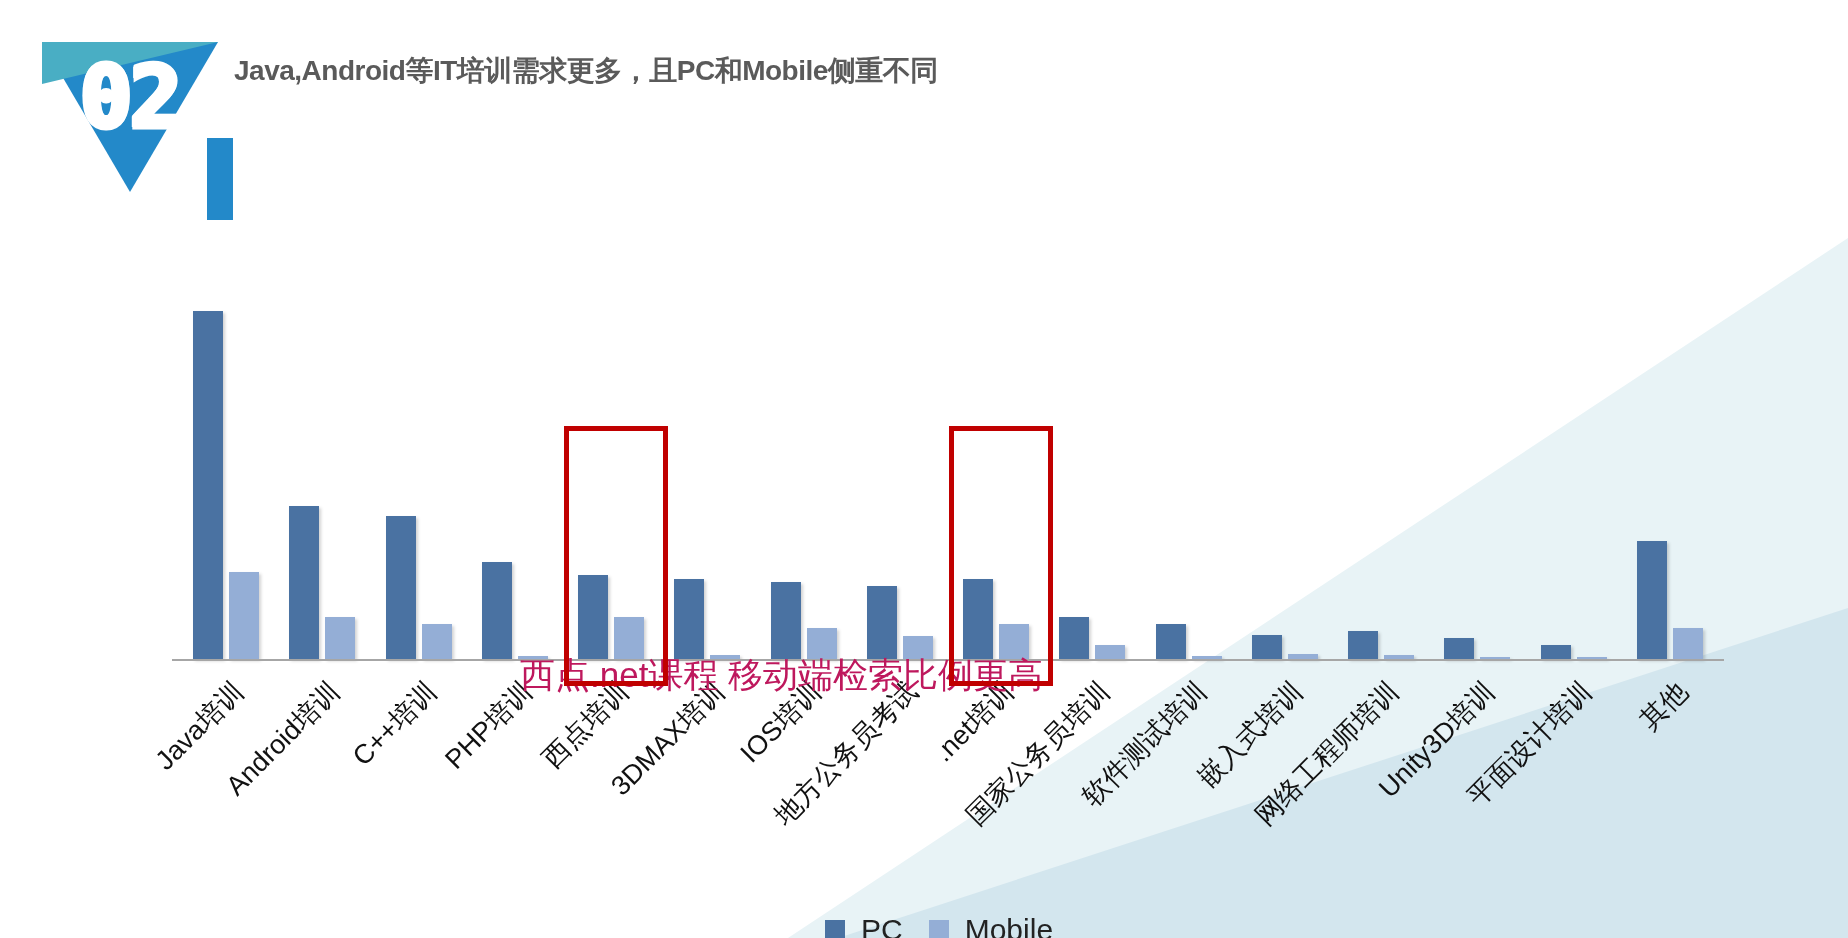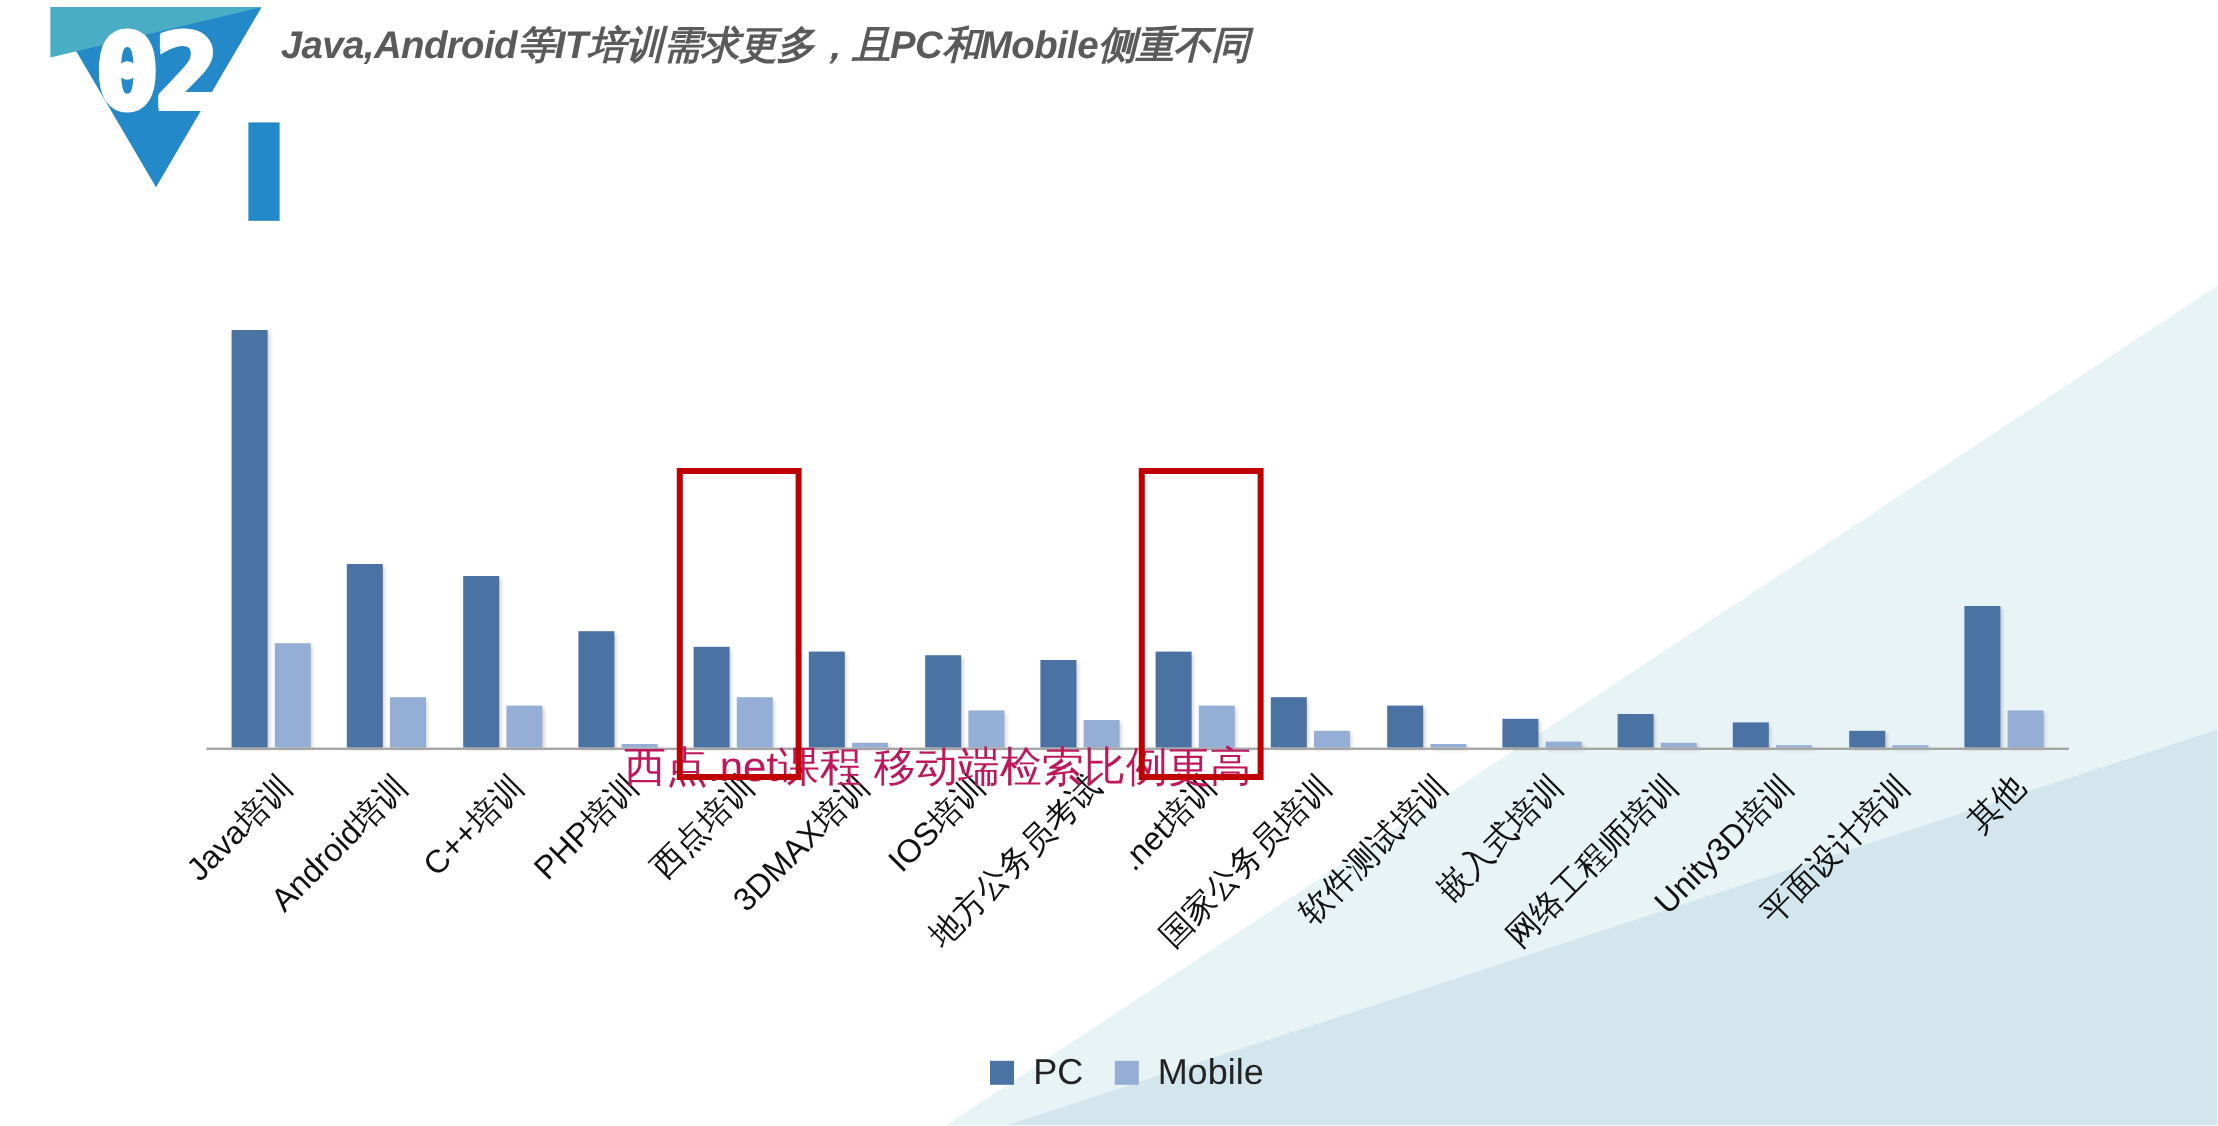--- a/index.html
+++ b/index.html
@@ -11,20 +11,21 @@
     height: 938px;
     background: #ffffff;
     font-family: "Liberation Sans", "DejaVu Sans", sans-serif;
     overflow: hidden;
     position: relative;
   }
   #slide {
     position: absolute;
     inset: 0;
     overflow: hidden;
+    margin-top: 36px;
   }
 
   
   .bg-wedge-a {
     position: absolute;
     right: 0; top: 0;
     width: 0; height: 0;
     border-style: solid;
     border-width: 0 0 700px 1060px;
     border-color: transparent transparent #e8f3f6 transparent;
@@ -90,26 +91,25 @@
     width: 26px;
     height: 82px;
     background: #2389c9;
   }
 
   
   .title {
     position: absolute;
     left: 234px;
     top: 16px;
-    font-size: 32px;
+    font-size: 28px;
     font-weight: bold;
     color: #5a5a5a;
     letter-spacing: -0.5px;
     white-space: nowrap;
-    font-style: italic;
   }
 
   
   .para {
     position: absolute;
     left: 198px;
     top: 112px;
     width: 1530px;
     font-size: 26px;
     color: #111111;

